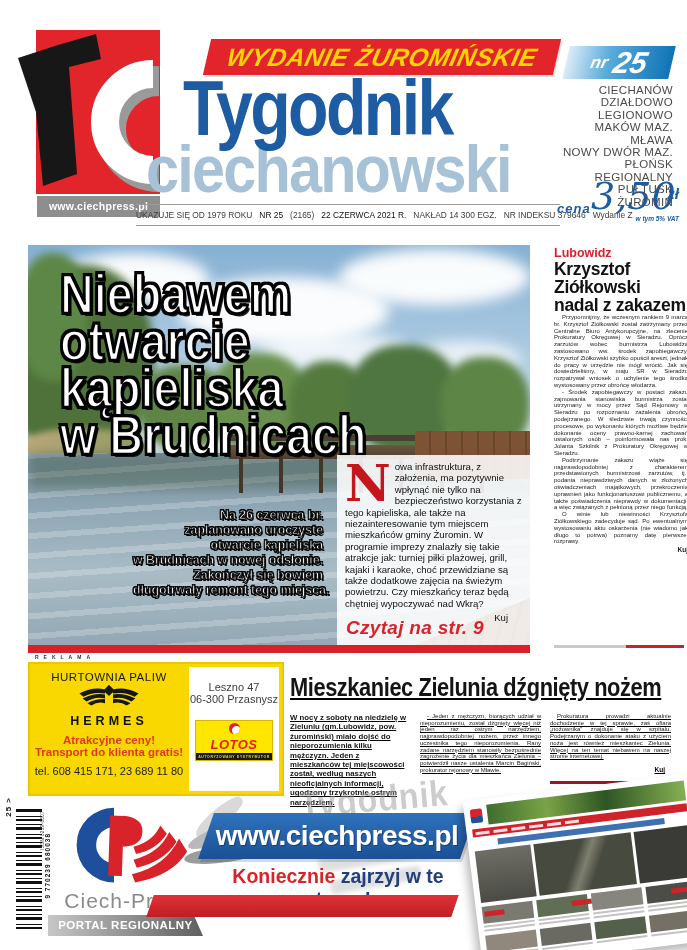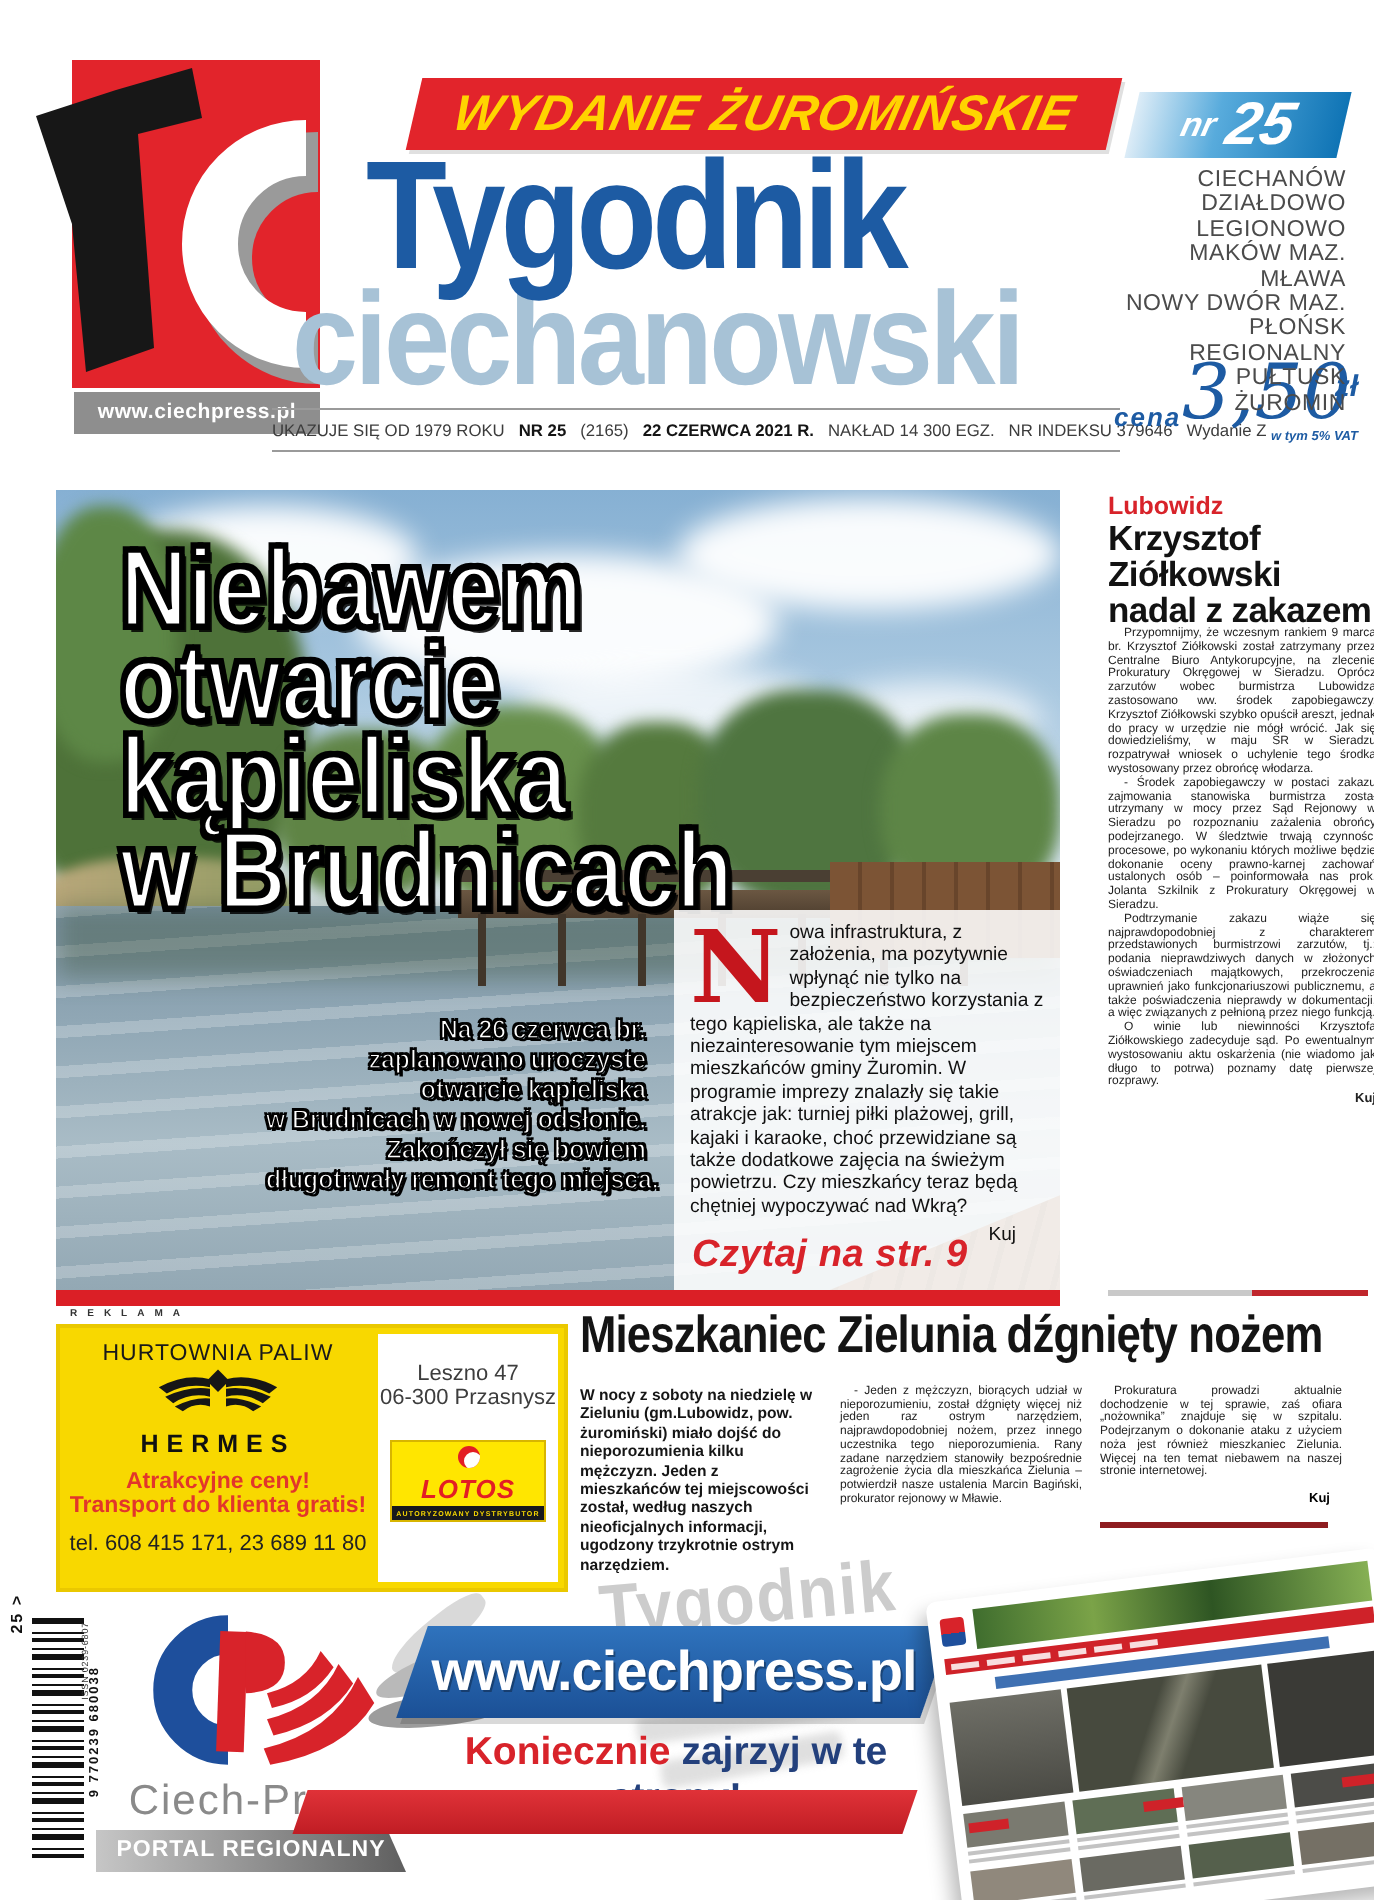--- a/index.html
+++ b/index.html
@@ -21,21 +21,21 @@
   .issue-badge .nr{color:#fff;font-style:italic;font-weight:700;font-size:17px;}
   .issue-badge .num{color:#fff;font-style:italic;font-weight:800;font-size:30px;line-height:30px;}
   .title-top{left:183px;top:70px;font-size:77px;font-weight:800;color:#1d5ba3;line-height:1;
              letter-spacing:-3px;transform:scaleX(.86);transform-origin:left top;z-index:3;white-space:nowrap;}
   .title-bottom{left:146px;top:136px;font-size:66px;font-weight:800;color:#a7c2d6;line-height:1;
              letter-spacing:-2px;transform:scaleX(.9);transform-origin:left top;z-index:2;white-space:nowrap;}
   .cities{right:14px;top:84px;text-align:right;font-size:11.5px;line-height:12.4px;color:#4b4b4b;
           letter-spacing:.3px;z-index:4;}
   .infobar{left:136px;top:204px;width:424px;height:20px;border-top:1px solid #9a9a9a;border-bottom:1px solid #9a9a9a;
            display:flex;gap:7px;align-items:center;font-size:8.4px;color:#3c3c3c;white-space:nowrap;}
-  .infobar .b{font-weight:bold;color:#141414;}
+  .infobar .b{font-weight:normal;color:#141414;}
   .price{right:8px;top:176px;width:122px;height:48px;}
   .p-cena{position:absolute;left:0;bottom:8px;font-style:italic;font-weight:800;font-size:13px;
           color:#1d5ba3;letter-spacing:1px;}
   .p-big{position:absolute;left:34px;top:0;font-family:"DejaVu Serif",serif;font-style:italic;
          font-size:38px;line-height:40px;color:#1d5ba3;}
   .p-zl{position:absolute;right:0;top:9px;font-style:italic;font-weight:800;font-size:15px;color:#1d5ba3;}
   .p-vat{position:absolute;right:0;bottom:2px;font-style:italic;font-weight:700;font-size:6.5px;color:#1d5ba3;}
 
   
   .photo{left:28px;top:245px;width:502px;height:400px;overflow:hidden;background:#9db8cc;}
@@ -83,21 +83,21 @@
   .kicker{color:#d8232a;font-weight:700;font-size:12.5px;}
   .side-hl{font-size:17.5px;font-weight:800;color:#121212;line-height:18px;letter-spacing:-.3px;}
   .side-lead{font-weight:700;font-size:8.1px;line-height:9.3px;color:#1a1a1a;margin:6px 0 5px;}
   .side-body p{font-size:6px;line-height:6.8px;text-align:justify;color:#222;margin:0;text-indent:8px;}
   .side-by{text-align:right;font-size:6.5px;font-weight:700;color:#222;margin-top:1px;}
   .side-rule{position:absolute;left:0;right:4px;bottom:0;height:3px;display:flex;}
   .side-rule .g{flex:1;background:#c9c9c9;}
   .side-rule .r{width:45%;background:#c0262c;}
 
   
-  .crime{left:290px;top:652px;width:382px;}
+  .crime{left:290px;top:672px;width:382px;text-decoration:underline;}
   .crime-hl{font-size:26px;font-weight:800;color:#141414;letter-spacing:-.5px;white-space:nowrap;
             transform:scaleX(.84);transform-origin:left;}
   .crime-cols{display:flex;gap:9px;margin-top:10px;}
   .ccol{width:121px;}
   .ccol-lead{font-weight:700;font-size:7.8px;line-height:9.4px;color:#151515;}
   .ccol-txt{font-size:6px;line-height:6.7px;text-align:justify;color:#222;text-indent:7px;}
   .crime-by{text-align:right;font-size:6.5px;font-weight:700;margin-top:6px;padding-right:6px;}
   .crime-rule{height:3px;background:#8e1d20;margin-top:8px;width:114px;}
 
   

